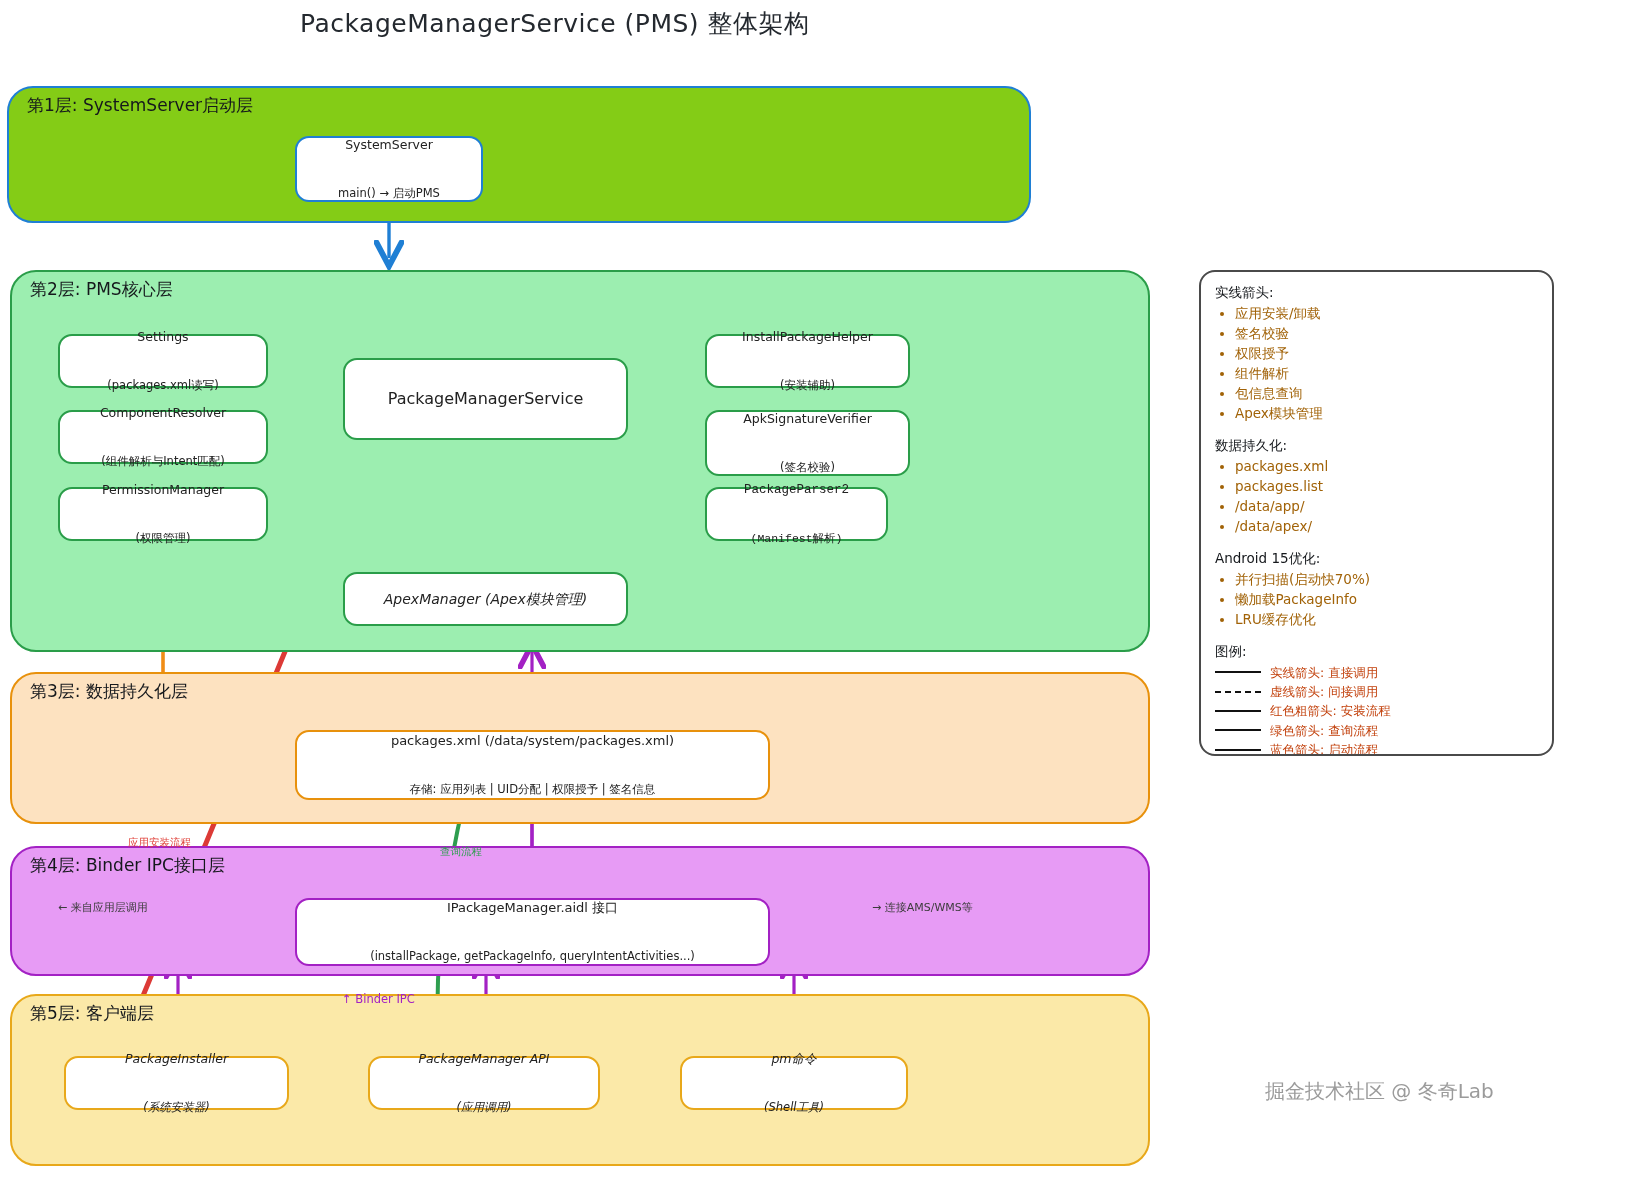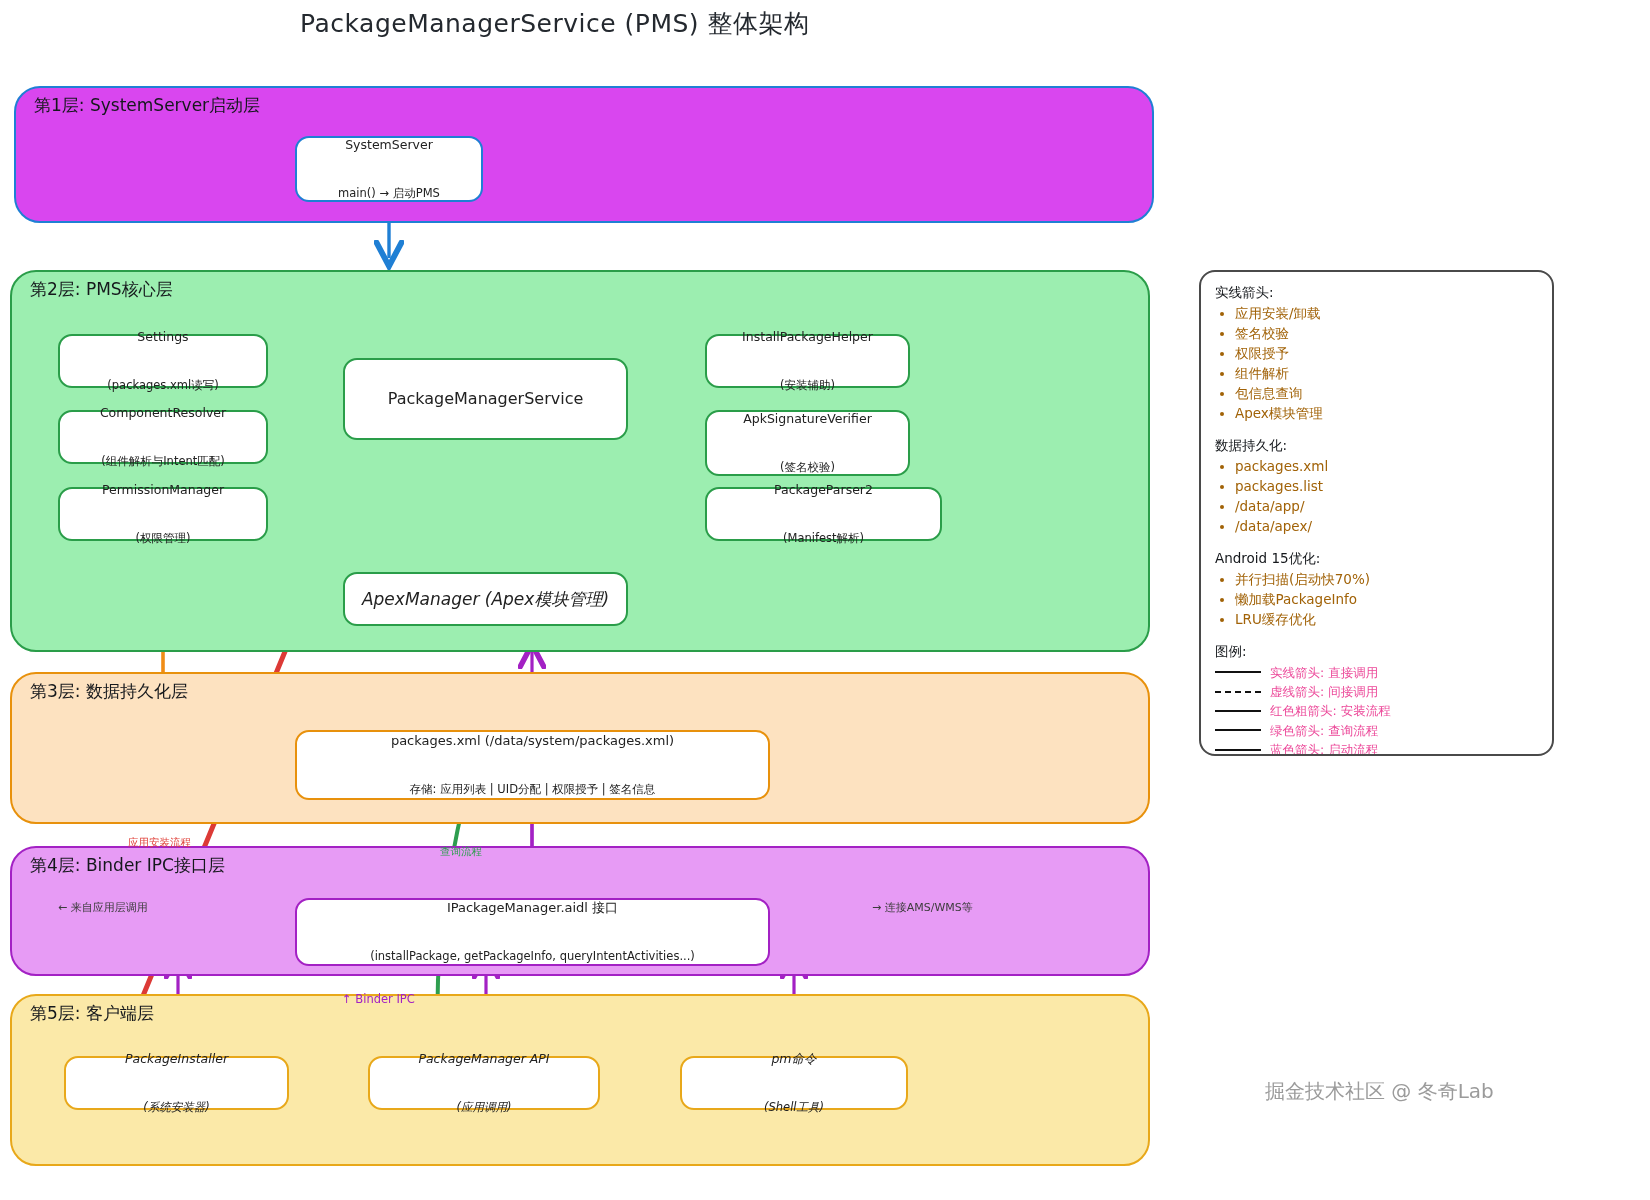--- a/index.html
+++ b/index.html
@@ -15,21 +15,21 @@
     position:absolute;left:300px;top:2px;width:700px;height:42px;
     font-size:25px;letter-spacing:.5px;color:#24292f;
     display:flex;align-items:center;
   }
 
   
   .layer{position:absolute;border-radius:26px;box-sizing:border-box;}
   .layer-title{
     position:absolute;left:18px;top:6px;font-size:17px;color:#15181c;white-space:nowrap;
   }
-  .l1{left:14px;top:86px;width:1140px;height:137px;background:#d946ef;border:2.5px solid #1f7fd4;}
+  .l1{left:7px;top:86px;width:1024px;height:137px;background:#84cc16;border:2.5px solid #1f7fd4;}
   .l2{left:10px;top:270px;width:1140px;height:382px;background:#9ceeb0;border:2.5px solid #2a9d49;}
   .l3{left:10px;top:672px;width:1140px;height:152px;background:#fde2c0;border:2.5px solid #e8910c;}
   .l4{left:10px;top:846px;width:1140px;height:130px;background:#e79bf5;border:2.5px solid #a321c4;}
   .l5{left:10px;top:994px;width:1140px;height:172px;background:#fbe9a8;border:2.5px solid #e8a81a;}
 
   
   .node{
     position:absolute;background:#ffffff;border-radius:14px;box-sizing:border-box;
     display:flex;flex-direction:column;align-items:center;justify-content:center;
     text-align:center;line-height:1.35;gap:32px;
@@ -43,23 +43,23 @@
   .node.yellow{border:2.6px solid #e8a81a;font-style:italic;}
 
   .n-systemserver{left:295px;top:136px;width:188px;height:66px;}
   .n-settings{left:58px;top:334px;width:210px;height:54px;}
   .n-componentresolver{left:58px;top:410px;width:210px;height:54px;}
   .n-permissionmanager{left:58px;top:487px;width:210px;height:54px;}
   .n-pms{left:343px;top:358px;width:285px;height:82px;}
   .n-pms .t1{font-size:16px;}
   .n-installhelper{left:705px;top:334px;width:205px;height:54px;}
   .n-apkverifier{left:705px;top:410px;width:205px;height:66px;}
-  .n-parser2{left:705px;top:487px;width:237px;height:54px;}
+  .n-parser2{left:705px;top:487px;width:183px;height:54px;font-family:Liberation Mono, monospace;}
   .n-apexmanager{left:343px;top:572px;width:285px;height:54px;}
-  .n-apexmanager .t1{font-size:17px;font-style:italic;}
+  .n-apexmanager .t1{font-size:14px;font-style:italic;}
   .n-packagesxml{left:295px;top:730px;width:475px;height:70px;}
   .n-packagesxml .t1{font-size:13px;}
   .n-ipackagemanager{left:295px;top:898px;width:475px;height:68px;}
   .n-ipackagemanager .t1{font-size:13px;}
   .n-packageinstaller{left:64px;top:1056px;width:225px;height:54px;}
   .n-pmapi{left:368px;top:1056px;width:232px;height:54px;}
   .n-pmcmd{left:680px;top:1056px;width:228px;height:54px;}
 
   
   .edge-label{position:absolute;white-space:nowrap;font-size:11px;}
@@ -72,21 +72,21 @@
   
   .panel{
     position:absolute;left:1199px;top:270px;width:355px;height:486px;
     background:#ffffff;border:2.4px solid #4a4a4a;border-radius:16px;
     box-sizing:border-box;padding:12px 14px 8px 14px;overflow:hidden;
   }
   .panel h4{margin:0 0 2px 0;font-size:13.5px;font-weight:normal;color:#15181c;}
   .panel ul{margin:0 0 13px 0;padding-left:20px;list-style:disc;}
   .panel li{font-size:13.5px;line-height:1.48;color:#a16207;}
   .panel .sect{margin-bottom:2px;}
-  .legend-row{display:flex;align-items:center;gap:9px;font-size:12.5px;line-height:1.55;color:#ec4899;}
+  .legend-row{display:flex;align-items:center;gap:9px;font-size:12.5px;line-height:1.55;color:#c2410c;}
   .swatch{display:inline-block;width:46px;height:0;border-top:2.4px solid #111;flex:0 0 46px;}
   .swatch.dash{border-top:2.4px dashed #111;}
 
   
   .watermark{
     position:absolute;left:1265px;top:1078px;font-size:20px;color:#9b9b9b;white-space:nowrap;
   }
 </style>
 </head>
 <body>

